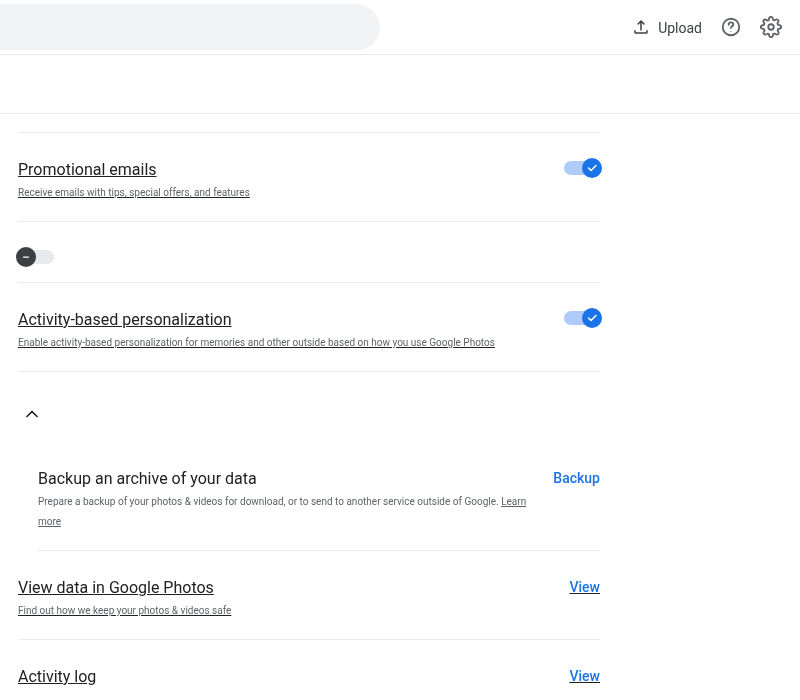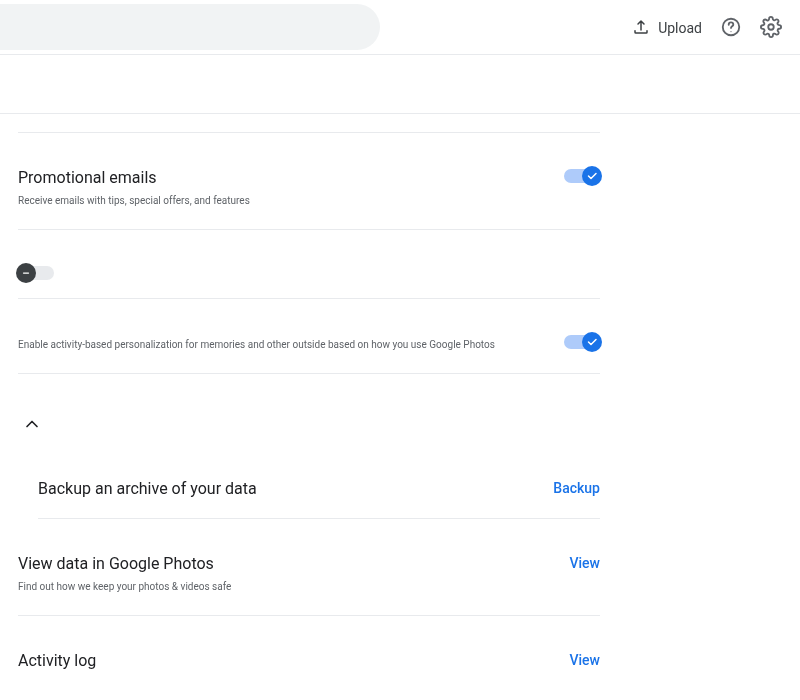--- a/index.html
+++ b/index.html
@@ -64,23 +64,24 @@
   .content {
     padding: 0 0 0 0;
     width: 582px;
     margin-left: 18px;
   }
 
   .setting-row {
     display: flex;
     align-items: flex-start;
     justify-content: space-between;
-    padding: 34px 0 18px 0;
+    padding: 26px 0 18px 0;
     border-bottom: 1px solid #e8eaed;
     gap: 20px;
+    text-decoration: underline;
   }
   .setting-text { flex: 1; min-width: 0; }
   .setting-title {
     font-size: 16px;
     color: #202124;
     font-weight: 400;
     line-height: 22px;
   }
   .setting-desc {
     font-size: 10px;
@@ -225,20 +226,21 @@
           <svg width="10" height="10" viewBox="0 0 24 24" fill="none" stroke="#fff" stroke-width="3">
               <path d="M6 12h12" stroke-linecap="round"></path>
             </svg>
         </div>
       </div>
     </div>
   </div>
 
   <div class="setting-row">
     <div class="setting-text">
+      <div class="setting-title">Activity-based personalization</div>
       <div class="setting-desc">Enable activity-based personalization for memories and other outside based on how you use Google Photos</div>
     </div>
     <div class="setting-action">
       <div class="toggle on">
         <div class="knob">
           <svg width="12" height="12" viewBox="0 0 24 24" fill="none" stroke="#fff" stroke-width="3">
               <path d="M5 12l5 5L20 7" stroke-linecap="round" stroke-linejoin="round"></path>
             </svg>
         </div>
       </div>
@@ -253,20 +255,23 @@
               <path d="M6 15l6-6 6 6" stroke-linecap="round" stroke-linejoin="round"></path>
             </svg>
         </span>
       </div>
     </div>
   </div>
 
   <div class="sub-row">
     <div class="setting-text">
       <div class="setting-title">Backup an archive of your data</div>
+      <div class="setting-desc">
+        <span>Prepare a backup of your photos &amp; videos for download, or to send to another service outside of Google. </span><a href="#">Learn more</a>
+      </div>
     </div>
     <div class="setting-action">
       <span class="link-action">Backup</span>
     </div>
   </div>
 
   <div class="setting-row">
     <div class="setting-text">
       <div class="setting-title">View data in Google Photos</div>
       <div class="setting-desc">Find out how we keep your photos &amp; videos safe</div>

